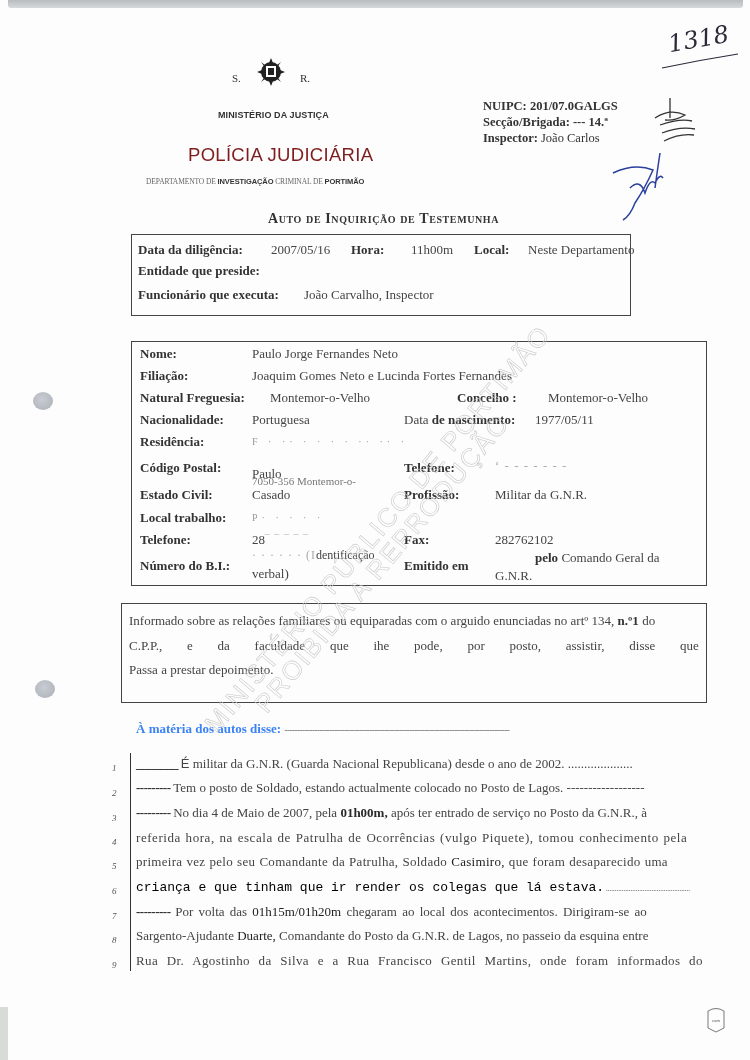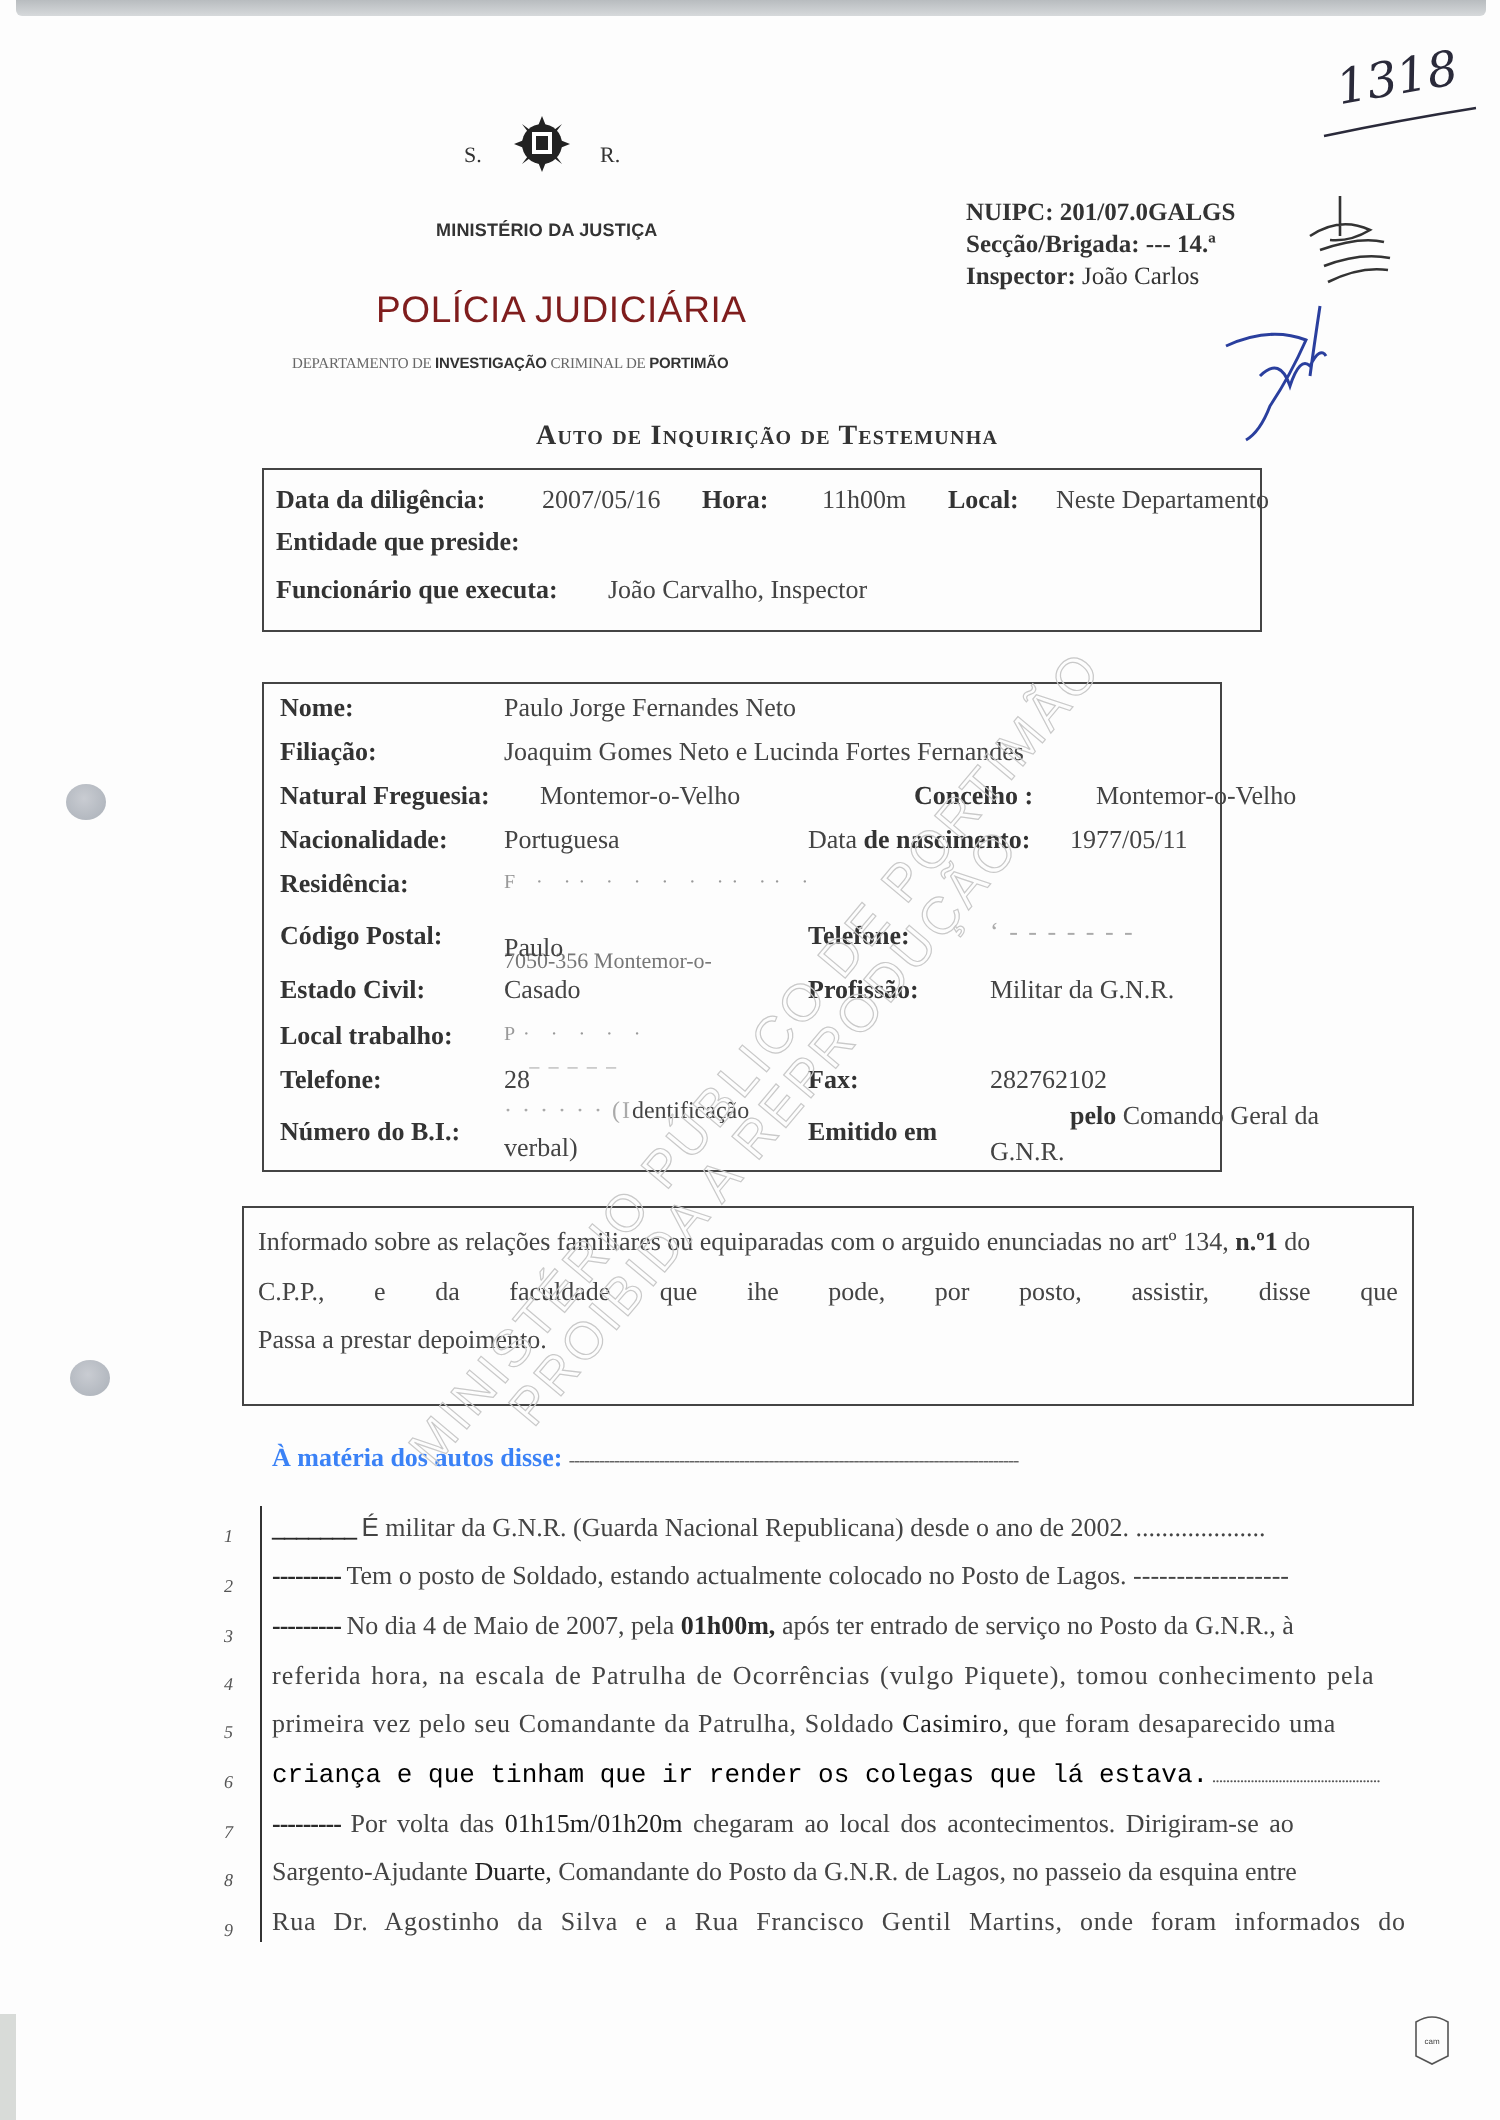--- a/index.html
+++ b/index.html
@@ -47,21 +47,21 @@
     position: absolute; left: 268px; top: 211px; font-size: 14px; font-weight: bold; color: #333;
     letter-spacing: 0.6px; font-variant: small-caps;
   }
   .box {
     position: absolute; border: 1.5px solid #444; box-sizing: border-box;
   }
   .box1 { left: 131px; top: 234px; width: 500px; height: 82px; padding: 5px 6px; font-size: 13px; }
   .box1 .row { height: 20px; line-height: 20px; white-space: nowrap; position: relative; }
   .lbl { font-weight: bold; color: #333; }
   .val { color: #444; }
-  .box2 { left: 131px; top: 341px; width: 480px; height: 245px; font-size: 13px; }
+  .box2 { left: 131px; top: 341px; width: 576px; height: 245px; font-size: 13px; }
   .cell { position: absolute; white-space: nowrap; line-height: 15px; }
   .box3 { left: 121px; top: 603px; width: 586px; height: 100px; padding: 5px 7px; font-size: 13px; line-height: 24.5px; color: #444; }
   .box3 p { margin: 0; }
   .justify { display: flex; justify-content: space-between; }
   .materia { position: absolute; left: 136px; top: 721px; font-size: 13px; white-space: nowrap; }
   .materia b { color: #3b82f6; }
   .dash { color: #555; letter-spacing: -0.5px; }
   .numbers { position: absolute; left: 112px; font-size: 9px; font-style: italic; color: #555; }
   .vline { position: absolute; left: 130px; top: 753px; width: 1px; height: 218px; background: #333; }
   .line { position: absolute; left: 136px; width: 572px; font-size: 13px; color: #444; white-space: nowrap; height: 18px; line-height: 18px; }

